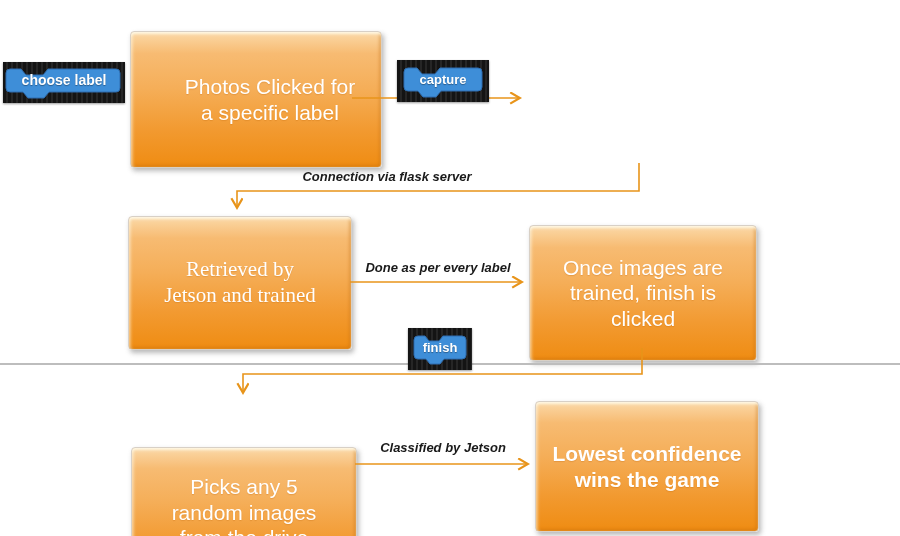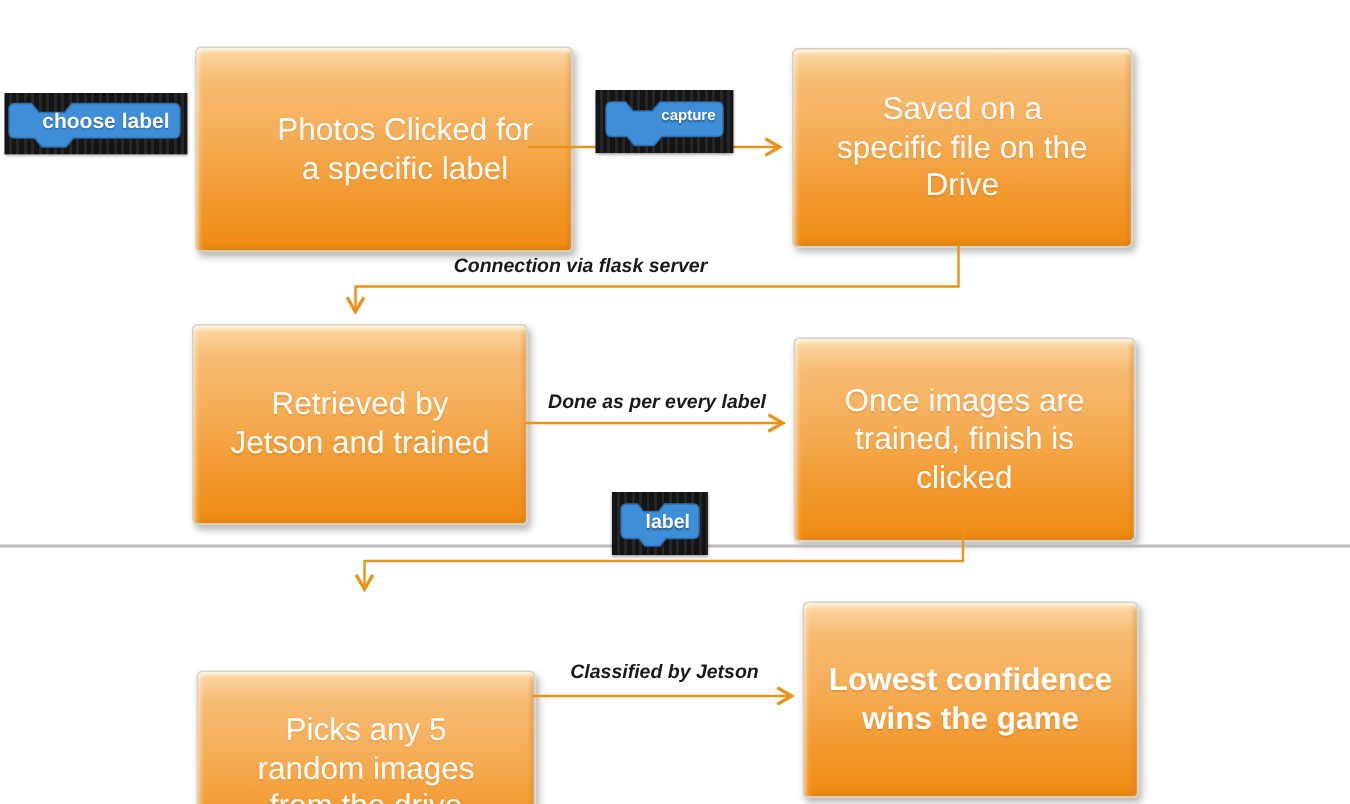--- a/index.html
+++ b/index.html
@@ -30,48 +30,43 @@
   .connectors{position:absolute;left:0;top:0;width:900px;height:536px;pointer-events:none;}
 
   
   .chip{
     position:absolute;
     background:repeating-linear-gradient(90deg,#141414 0px,#141414 3px,#262626 3px,#262626 5px);
     box-shadow:0 1px 2px rgba(0,0,0,0.4);
   }
   .chip svg{position:absolute;left:0;top:0;}
   .chip .chiplabel{
-    position:absolute;left:0;right:12px;text-align:right;
+    position:absolute;left:0;right:0;text-align:center;
     color:var(--chip-text,#ffffff);font-weight:bold;
     text-shadow:0 1px 1px rgba(0,0,0,0.35);
   }
 
   
   .connlabel{
     position:absolute;text-align:center;
     font-style:italic;font-weight:bold;font-size:13px;color:var(--label-text,#1a1a1a);
   }
 </style>
 </head>
 <body>
 
 <div class="canvas">
 
   <div class="flowbox" style="left:130px;top:31px;width:222px;height:135px;padding-left:28px;">
     <span class="boxtext">Photos Clicked for
 a specific label</span>
   </div>
 
-  <div class="flowbox" style="left:528px;top:32px;width:225px;height:131px;">
-    <span class="boxtext">Saved on a
-specific file on the
-Drive</span>
-  </div>
 
-  <div class="flowbox" style="left:128px;top:216px;width:222px;height:132px;">
+  <div class="flowbox" style="left:128px;top:216px;width:222px;height:132px;font-family:Liberation Serif, serif;">
     <span class="boxtext">Retrieved by
 Jetson and trained</span>
   </div>
 
   <div class="flowbox" style="left:529px;top:225px;width:226px;height:134px;text-align:center;">
     <span class="boxtext">Once images are
 trained, finish is
 clicked</span>
   </div>
 
@@ -110,28 +105,28 @@
     <svg width="122" height="41" viewBox="0 0 122 41">
       <path d="M7,7 H18 L23,13 H40 L45,7 H113 Q117,7 117,11 V26 Q117,30 113,30 H46 L41,36 H25 L20,30 H7 Q3,30 3,26 V11 Q3,7 7,7 Z" fill="#3e8ed8" stroke="#2e6db0" stroke-width="1"></path>
     </svg>
     <span class="chiplabel" style="top:10px;font-size:14px;">choose label</span>
   </div>
 
   <div class="chip" style="left:397px;top:60px;width:92px;height:42px;">
     <svg width="92" height="42" viewBox="0 0 92 42">
       <path d="M11,8 H20 L25,14 H38 L43,8 H81 Q85,8 85,12 V27 Q85,31 81,31 H44 L39,37 H26 L21,31 H11 Q7,31 7,27 V12 Q7,8 11,8 Z" fill="#3e8ed8" stroke="#2e6db0" stroke-width="1"></path>
     </svg>
-    <span class="chiplabel" style="top:12px;font-size:10px;">capture</span>
+    <span class="chiplabel" style="top:12px;font-size:13px;">capture</span>
   </div>
 
   <div class="chip" style="left:408px;top:328px;width:64px;height:42px;">
     <svg width="64" height="42" viewBox="0 0 64 42">
       <path d="M10,8 H17 L21,13 H31 L35,8 H54 Q58,8 58,12 V27 Q58,31 54,31 H36 L32,36 H22 L18,31 H10 Q6,31 6,27 V12 Q6,8 10,8 Z" fill="#3e8ed8" stroke="#2e6db0" stroke-width="1"></path>
     </svg>
-    <span class="chiplabel" style="top:12px;font-size:13px;">label</span>
+    <span class="chiplabel" style="top:12px;font-size:13px;">finish</span>
   </div>
 
   <div class="connlabel" style="left:338px;top:260px;width:200px;">Done as per every label</div>
 
   <div class="connlabel" style="left:237px;top:169px;width:300px;">Connection via flask server</div>
 
   <div class="connlabel" style="left:343px;top:440px;width:200px;">Classified by Jetson</div>
 
 </div>
 

